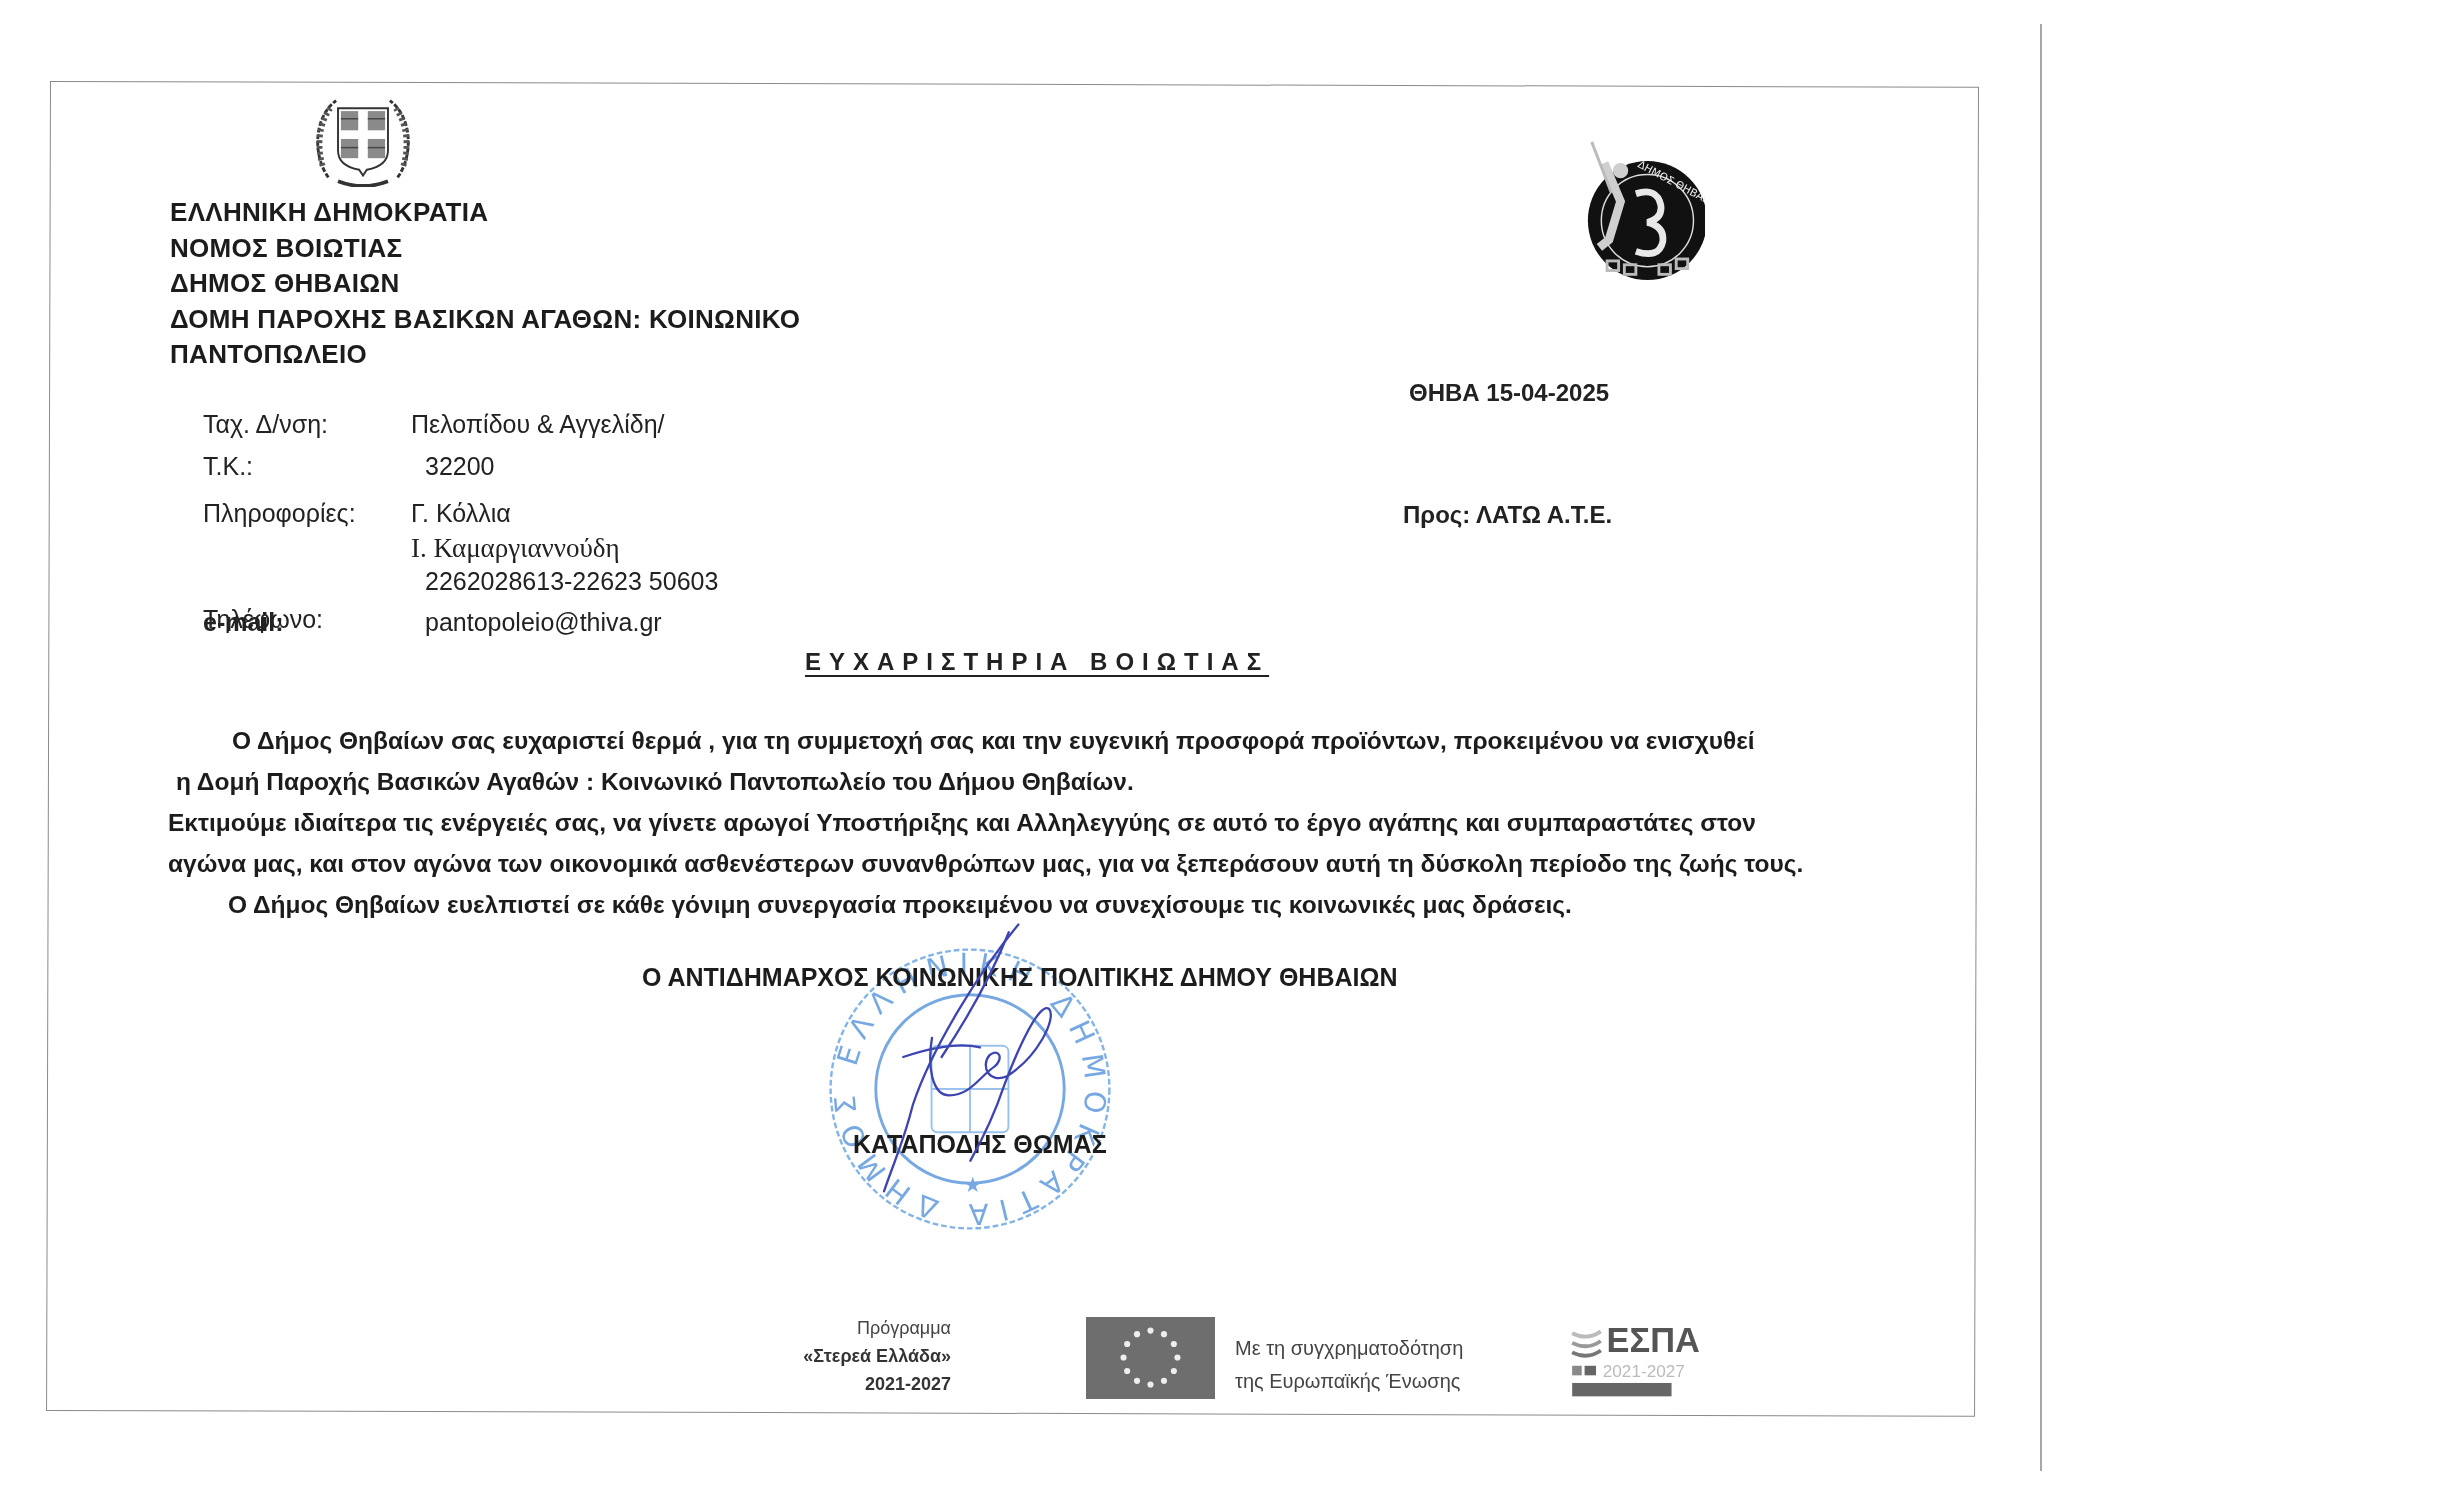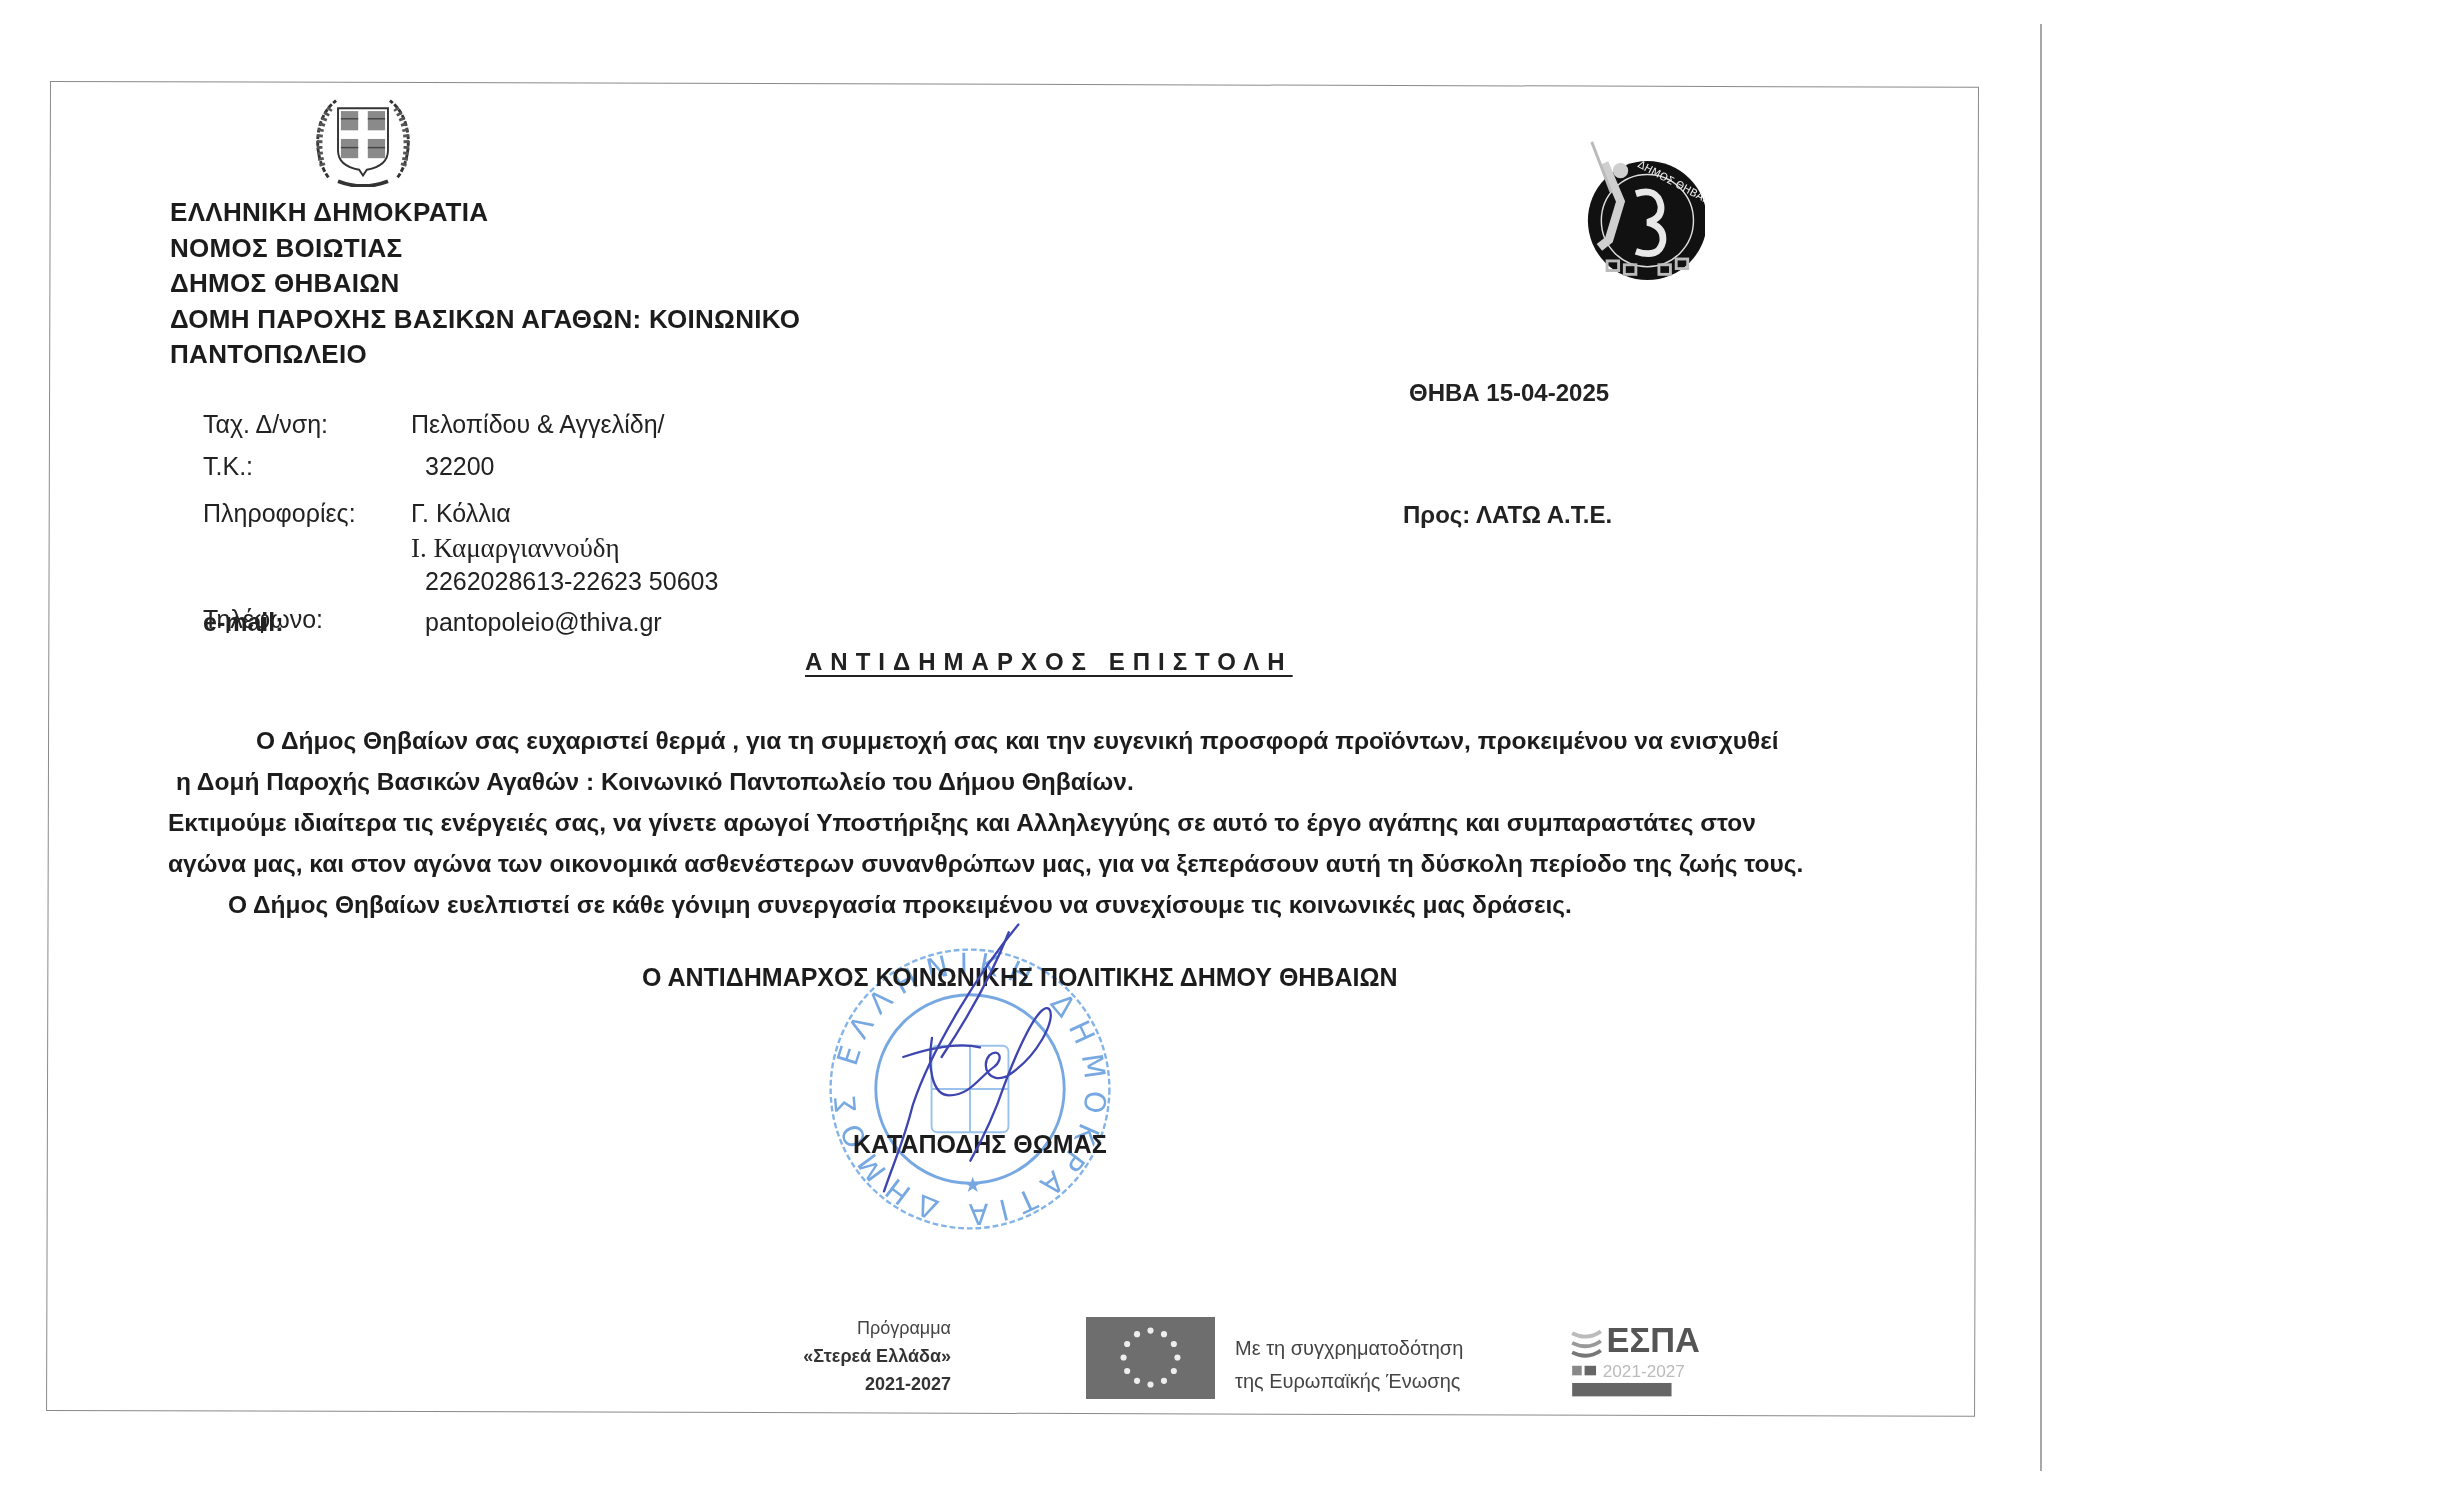--- a/index.html
+++ b/index.html
@@ -91,23 +91,23 @@
 <div class="abs info" style="left:203px; top:452px;">Τ.Κ.:</div>
 <div class="abs info" style="left:425px; top:452px;">32200</div>
 <div class="abs info" style="left:203px; top:499px;">Πληροφορίες:</div>
 <div class="abs info" style="left:411px; top:499px;">Γ. Κόλλια</div>
 <div class="abs info serif" style="left:411px; top:533px;">Ι. Καμαργιαννούδη</div>
 <div class="abs info" style="left:203px; top:567px;margin-top:38px;">Τηλέφωνο:</div>
 <div class="abs info" style="left:425px; top:567px;">2262028613-22623 50603</div>
 <div class="abs info" style="left:203px; top:608px;font-weight:bold;">e-mail:</div>
 <div class="abs info" style="left:425px; top:608px;">pantopoleio@thiva.gr</div>
 
-<div class="abs title">ΑΝΤΙΔΗΜΑΡΧΟΣ ΕΠΙΣΤΟΛΗ</div>
+<div class="abs title">ΕΥΧΑΡΙΣΤΗΡΙΑ ΒΟΙΩΤΙΑΣ</div>
 
-<div class="abs body-text" style="left:232px; top:727px;margin-left:24px;">Ο  Δήμος  Θηβαίων  σας ευχαριστεί θερμά , για τη συμμετοχή σας και την ευγενική προσφορά προϊόντων, προκειμένου να ενισχυθεί</div>
+<div class="abs body-text" style="left:232px; top:727px;">Ο  Δήμος  Θηβαίων  σας ευχαριστεί θερμά , για τη συμμετοχή σας και την ευγενική προσφορά προϊόντων, προκειμένου να ενισχυθεί</div>
 <div class="abs body-text" style="left:168px; top:768px;margin-left:8px;">η Δομή Παροχής Βασικών Αγαθών : Κοινωνικό Παντοπωλείο του Δήμου Θηβαίων.</div>
 <div class="abs body-text" style="left:168px; top:809px;">Εκτιμούμε ιδιαίτερα τις ενέργειές σας, να γίνετε αρωγοί Υποστήριξης και Αλληλεγγύης σε αυτό το έργο αγάπης και συμπαραστάτες στον</div>
 <div class="abs body-text" style="left:168px; top:850px;">αγώνα μας, και στον αγώνα των οικονομικά ασθενέστερων συνανθρώπων μας, για να ξεπεράσουν αυτή τη δύσκολη περίοδο της ζωής τους.</div>
 <div class="abs body-text" style="left:228px; top:891px;">Ο Δήμος Θηβαίων ευελπιστεί σε κάθε γόνιμη συνεργασία προκειμένου να συνεχίσουμε τις κοινωνικές μας δράσεις.</div>
 
 <svg class="stamp" viewBox="0 0 310 310" opacity="0.75">
   <defs>
     <path id="stampArc" d="M155 155 m-120 0 a120 120 0 1 1 240 0 a120 120 0 1 1 -240 0"></path>
   </defs>
   <circle cx="155" cy="155" r="145" fill="none" stroke="#5b9be0" stroke-width="2.5" stroke-dasharray="6 3"></circle>

